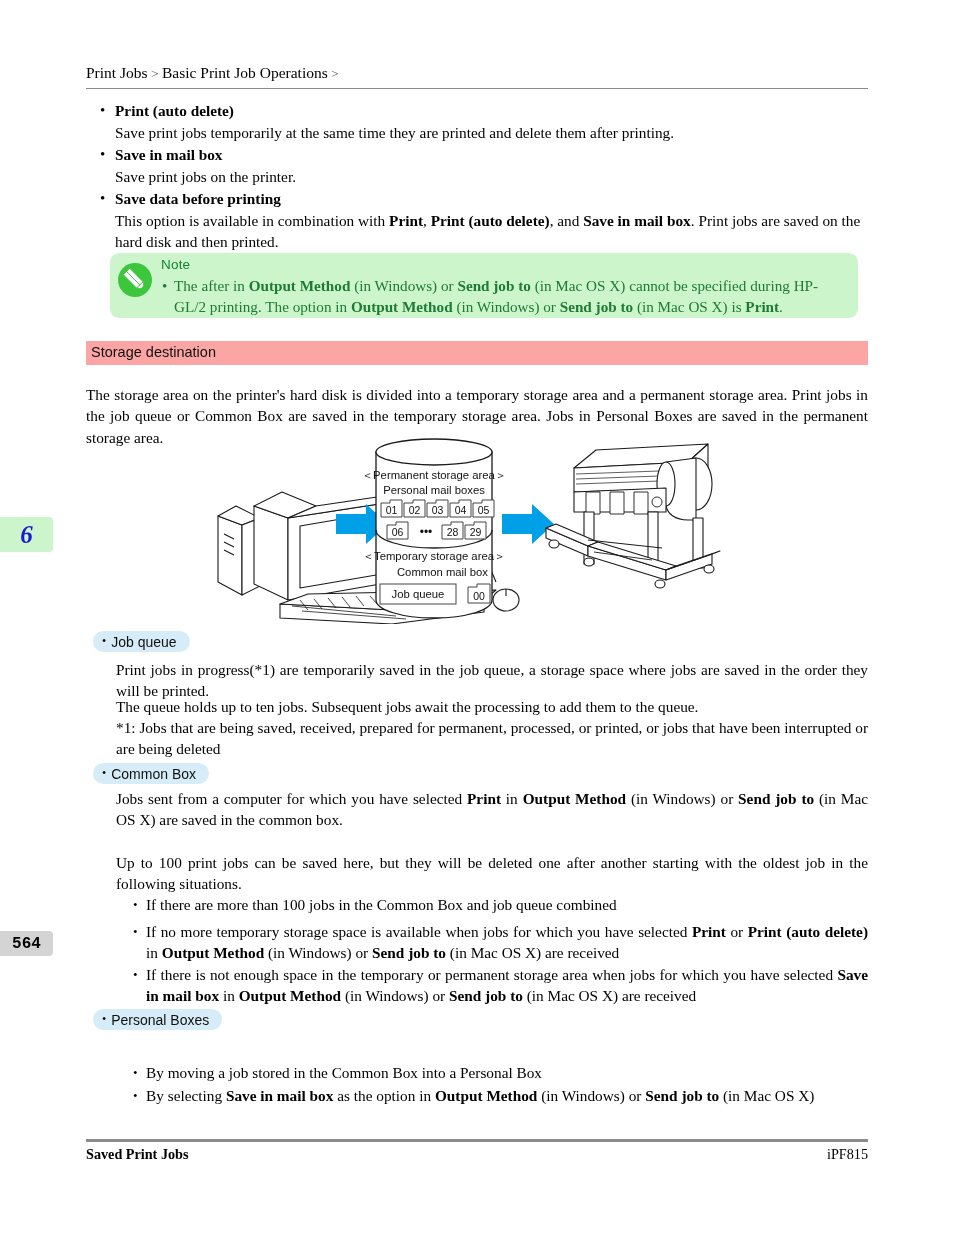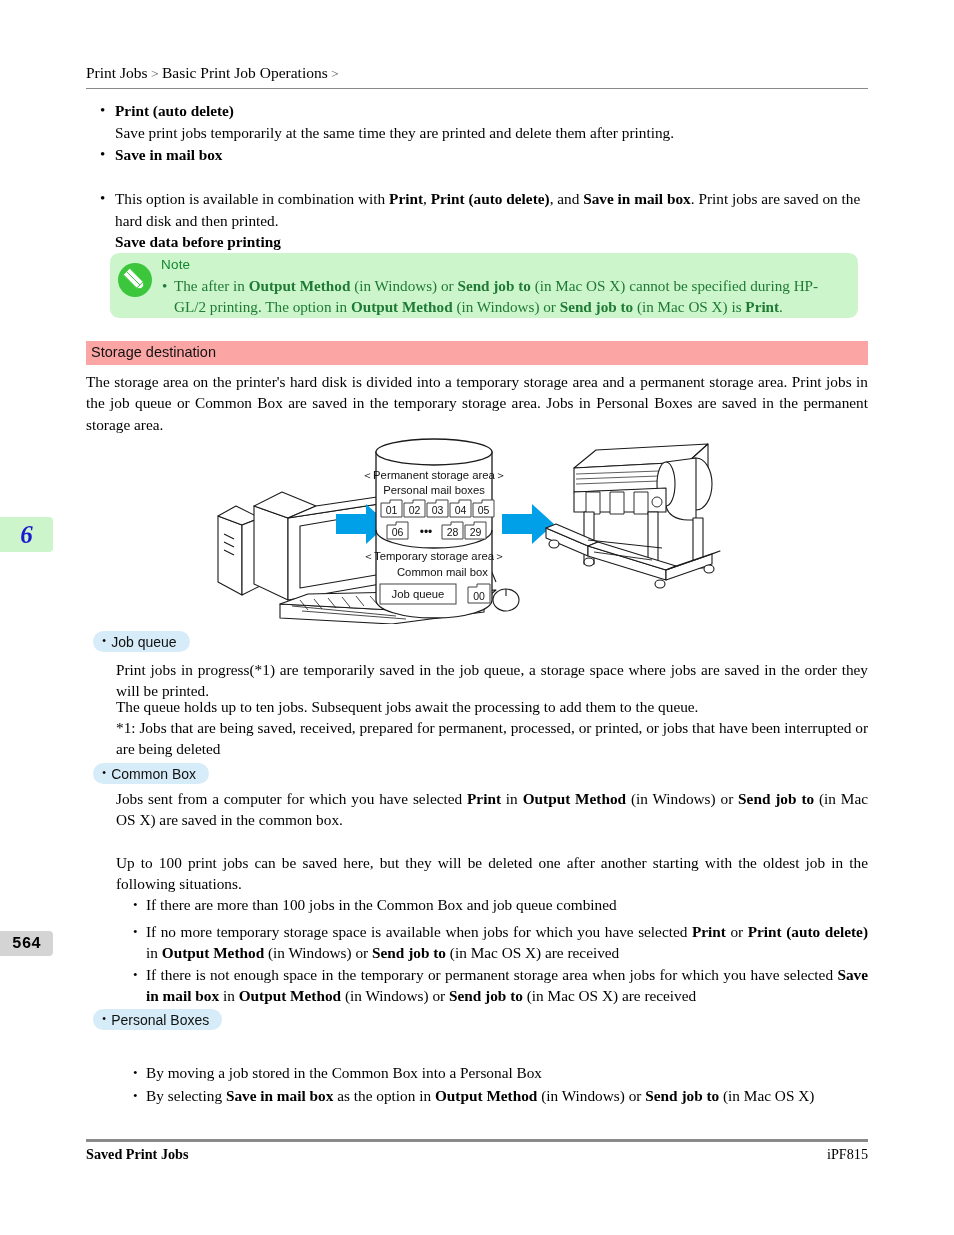--- a/index.html
+++ b/index.html
@@ -242,26 +242,27 @@
 
   <div class="bullet-item" style="left:100px; top:100px; width:770px;">
     <span class="dot">•</span>
     <span class="btxt b">Print (auto delete)</span>
     <span class="btxt">Save print jobs temporarily at the same time they are printed and delete them after printing.</span>
   </div>
 
   <div class="bullet-item" style="left:100px; top:144px; width:770px;">
     <span class="dot">•</span>
     <span class="btxt b">Save in mail box</span>
+    <span class="btxt">Save print jobs on the printer.</span>
   </div>
 
   <div class="bullet-item" style="left:100px; top:188px; width:770px;">
     <span class="dot">•</span>
+    <span class="btxt b">Save data before printing</span>
     <span class="btxt"><span>This option is available in combination with </span><b>Print</b><span>, </span><b>Print (auto delete)</b><span>, and </span><b>Save in mail box</b><span>. Print jobs are saved on the hard disk and then printed.</span></span>
-    <span class="btxt b">Save data before printing</span>
   </div>
 
   <div class="note-box">
     <div class="note-icon">
       <svg width="38" height="38" viewBox="0 0 38 38">
         <circle cx="19" cy="19" r="17" fill="#3cc63c"></circle>
         <g transform="rotate(-45 19 19)">
           <rect x="14.5" y="7" width="9" height="19" fill="#ffffff" stroke="#3cc63c" stroke-width="0.8"></rect>
           <line x1="19" y1="7" x2="19" y2="26" stroke="#3cc63c" stroke-width="0.9"></line>
           <polygon points="14.5,26 23.5,26 19,32" fill="#ffffff" stroke="#3cc63c" stroke-width="0.8"></polygon>
@@ -273,21 +274,21 @@
     <div class="note-body">
       <span class="dot">•</span>
       <span class="btxt"><span>The after in </span><b>Output Method</b><span> (in Windows) or </span><b>Send job to</b><span> (in Mac OS X) cannot be specified during HP-GL/2 printing. The option in </span><b>Output Method</b><span> (in Windows) or </span><b>Send job to</b><span> (in Mac OS X) is </span><b>Print</b><span>.</span></span>
     </div>
   </div>
 
   <div class="section-bar">
     <span>Storage destination</span>
   </div>
 
-  <div class="para" style="left:86px; top:371px; width:782px;">The storage area on the printer's hard disk is divided into a temporary storage area and a permanent storage area. Print jobs in the job queue or Common Box are saved in the temporary storage area. Jobs in Personal Boxes are saved in the permanent storage area.</div>
+  <div class="para" style="left:86px; top:384px; width:782px;">The storage area on the printer's hard disk is divided into a temporary storage area and a permanent storage area. Print jobs in the job queue or Common Box are saved in the temporary storage area. Jobs in Personal Boxes are saved in the permanent storage area.</div>
 
   <div class="diagram">
     <svg width="540" height="192" viewBox="0 0 540 192">
 
       <g stroke="#1a1a1a" stroke-width="1.1" fill="#ffffff" stroke-linejoin="round">
 
         <path d="M22,84 L22,150 L46,163 L46,93 Z"></path>
         <path d="M22,84 L40,74 L64,86 L46,93 Z"></path>
         <path d="M64,86 L64,154 L46,163 L46,93 Z"></path>
         <line x1="28" y1="102" x2="38" y2="107"></line>

